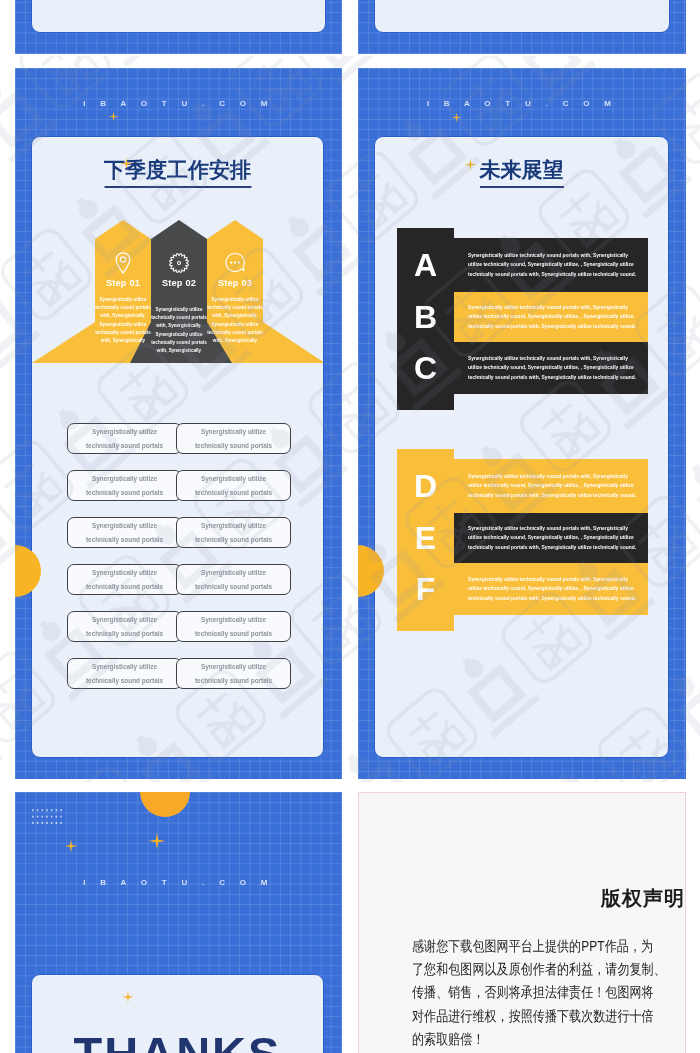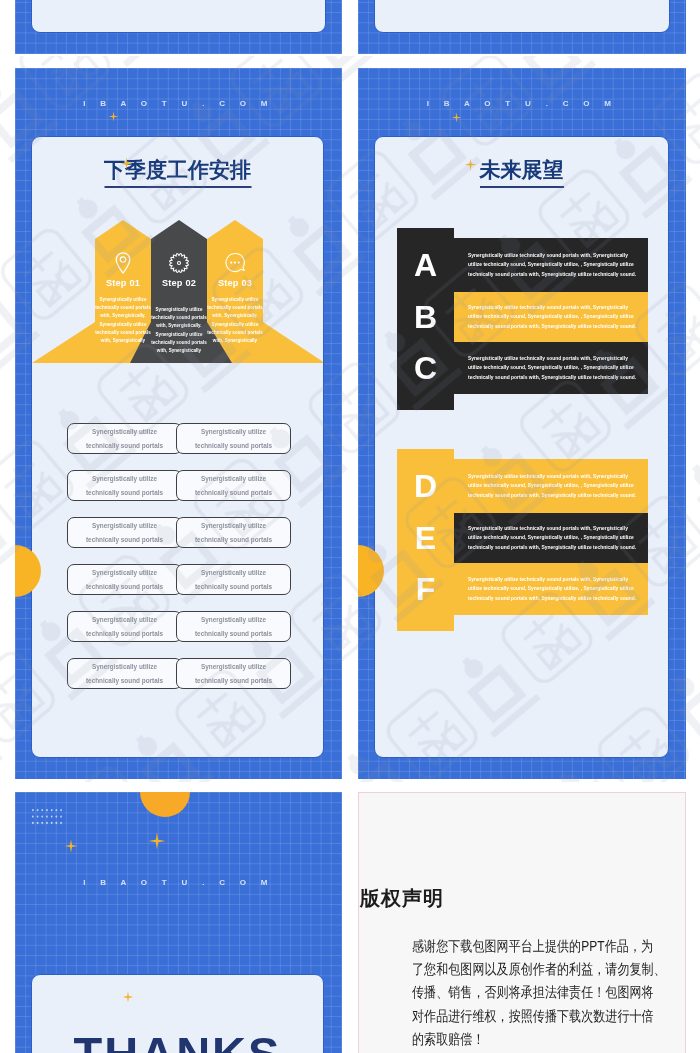--- a/index.html
+++ b/index.html
@@ -231,21 +231,21 @@
     <div class="card" style="left:16px;top:182px;width:293px;height:120px;">
       <svg width="12" height="12" viewBox="0 0 12 12" style="position:absolute;left:90px;top:16px;">
           <path d="M6 0.5 L6.9 5.1 L11.5 6 L6.9 6.9 L6 11.5 L5.1 6.9 L0.5 6 L5.1 5.1 Z" fill="#f9b426"></path>
         </svg>
       <div style="position:absolute;left:0;right:0;top:55px;text-align:center;font-size:47px;font-weight:bold;color:#21356f;letter-spacing:2px;line-height:1;">THANKS</div>
     </div>
 
   </div>
 
   <div style="position:absolute;left:358px;top:792px;width:328px;height:261px;background:#f7f7f7;border:1px solid #f3cde2;border-bottom:none;overflow:hidden;">
-    <div style="position:absolute;left:0;right:0;top:92px;text-align:left;font-size:20px;font-weight:bold;color:#1c1c1c;letter-spacing:1px;text-indent:1px;">版权声明</div>
+    <div style="position:absolute;left:0;right:0;top:92px;text-align:right;font-size:20px;font-weight:bold;color:#1c1c1c;letter-spacing:1px;text-indent:1px;">版权声明</div>
     <div id="cpbody" style="position:absolute;left:53px;top:142px;width:260px;font-size:14.4px;line-height:23.2px;color:#1c1c1c;letter-spacing:.1px;white-space:nowrap;transform-origin:0 0;transform:scaleX(.834);">
         <div>感谢您下载包图网平台上提供的PPT作品，为</div>
         <div>了您和包图网以及原创作者的利益，请勿复制、</div>
         <div>传播、销售，否则将承担法律责任！包图网将</div>
         <div>对作品进行维权，按照传播下载次数进行十倍</div>
         <div>的索取赔偿！</div>
       </div>
   </div>
 
   <div class="wmark">

